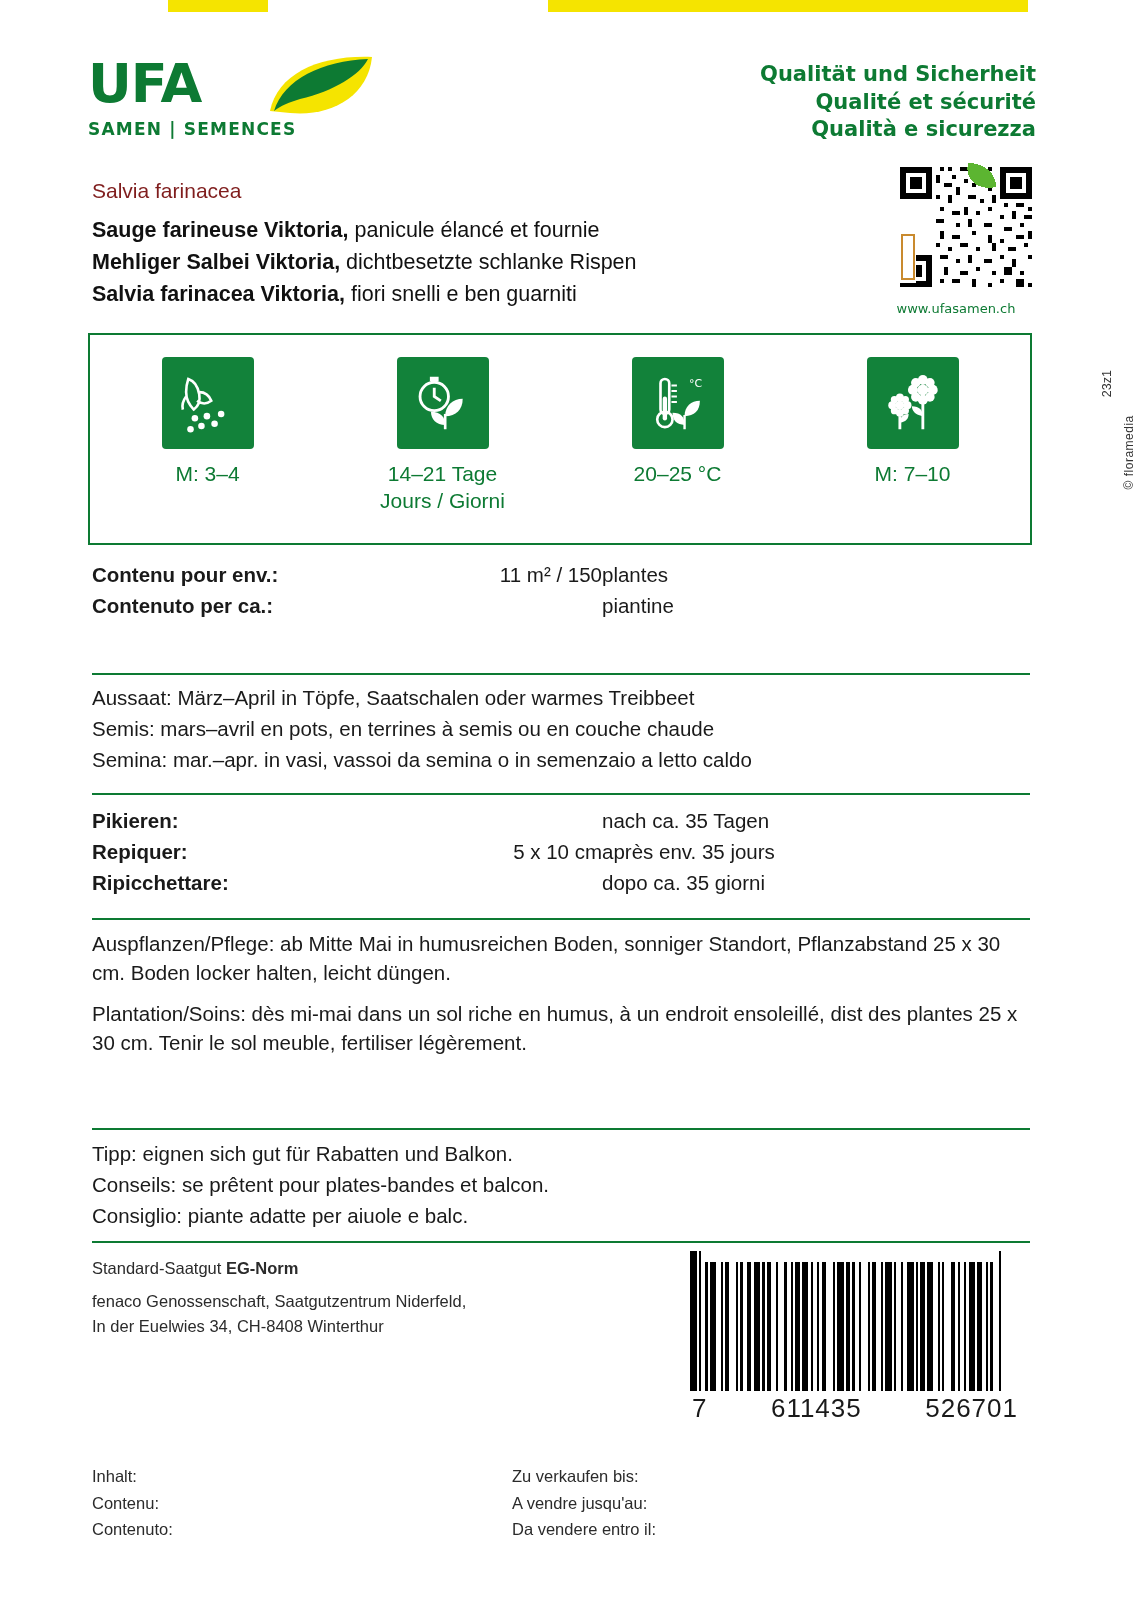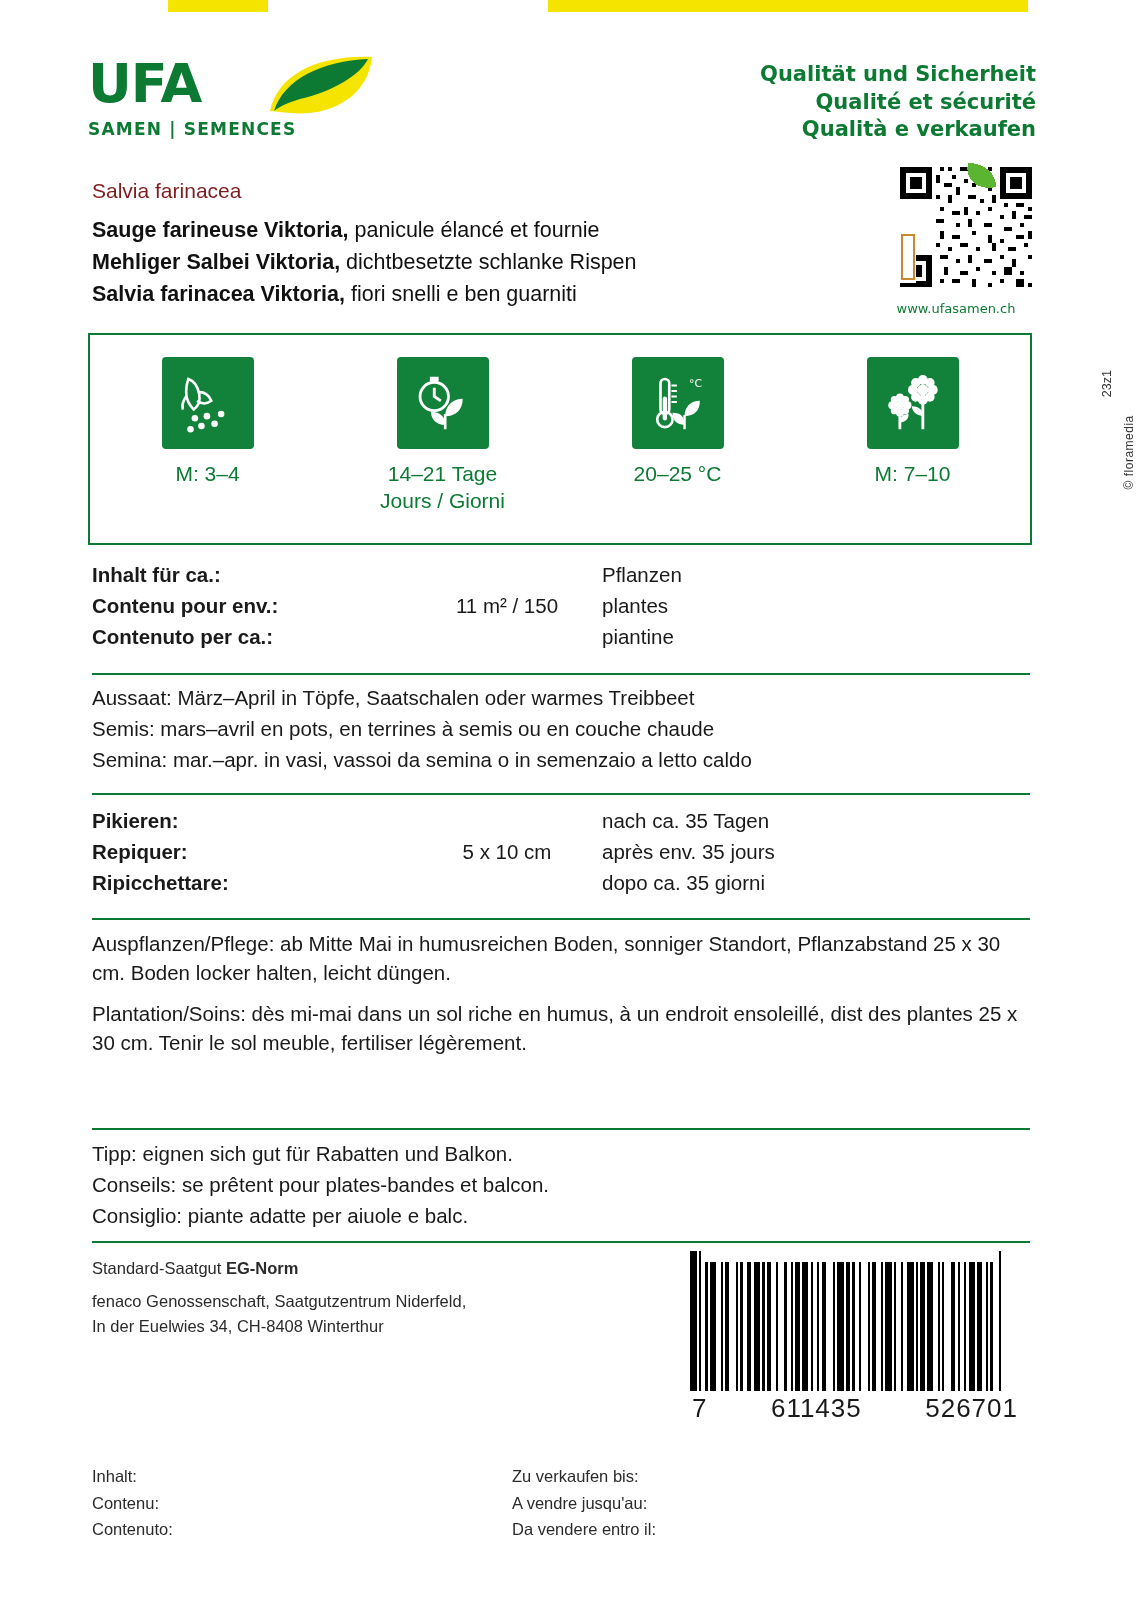--- a/index.html
+++ b/index.html
@@ -188,21 +188,21 @@
     height: 2px;
     background: #0d7a33;
   }
   .tri-row {
     display: grid;
     grid-template-columns: 320px 190px auto;
     font-size: 20.5px;
     line-height: 1.52;
   }
   .tri-row .lbl { font-weight: bold; }
-  .tri-row .mid { text-align: center; }
+  .tri-row .mid { text-align: right; }
   .para {
     font-size: 20.5px;
     line-height: 1.42;
   }
   .para b { font-weight: normal; }
   .para p { margin: 0 0 2px 0; }
 
   
   .legal {
     position: absolute;
@@ -276,21 +276,21 @@
     <div class="logo-sub">SAMEN | SEMENCES</div>
     <svg class="logo-leaf" viewBox="0 0 118 66">
       <path d="M10 58 C18 20 60 2 112 4 C108 44 70 64 30 60 Z" fill="#f5e400"></path>
       <path d="M14 58 C24 26 62 8 108 6 C100 22 74 38 40 46 C30 49 20 53 14 58 Z" fill="#0d7a33"></path>
     </svg>
   </div>
 
   <div class="quality">
     <div>Qualität und Sicherheit</div>
     <div>Qualité et sécurité</div>
-    <div>Qualità e verkaufen</div>
+    <div>Qualità e sicurezza</div>
   </div>
 
   <div class="qr-block">
     <svg class="qr-img" viewBox="0 0 70 64" shape-rendering="crispEdges">
       <rect x="0" y="0" width="70" height="64" fill="#fff"></rect>
 
       <rect x="2" y="2" width="16" height="16" fill="#000"></rect>
         <rect x="5" y="5" width="10" height="10" fill="#fff"></rect>
         <rect x="7" y="7" width="6" height="6" fill="#000"></rect>
       <rect x="52" y="2" width="16" height="16" fill="#000"></rect>
@@ -475,25 +475,20 @@
           <path d="M41 44 c-7 -1 -10 -5 -10 -9 c7 0 10 4 10 9 z" fill="#fff"></path>
           <path d="M20 50 c6 -1 8 -4 8 -8 c-6 0 -8 4 -8 8 z" fill="#fff"></path>
         </svg>
       </div>
       <div class="icolabel">M: 7–10</div>
     </div>
   </div>
 
   <div class="section" style="top:536px;">
     <div class="tri-row">
-      <span class="lbl">Inhalt für ca.:</span>
-      <span class="mid"></span>
-      <span>Pflanzen</span>
-    </div>
-    <div class="tri-row">
       <span class="lbl">Contenu pour env.:</span>
       <span class="mid">11 m² / 150</span>
       <span>plantes</span>
     </div>
     <div class="tri-row">
       <span class="lbl">Contenuto per ca.:</span>
       <span class="mid"></span>
       <span>piantine</span>
     </div>
   </div>

